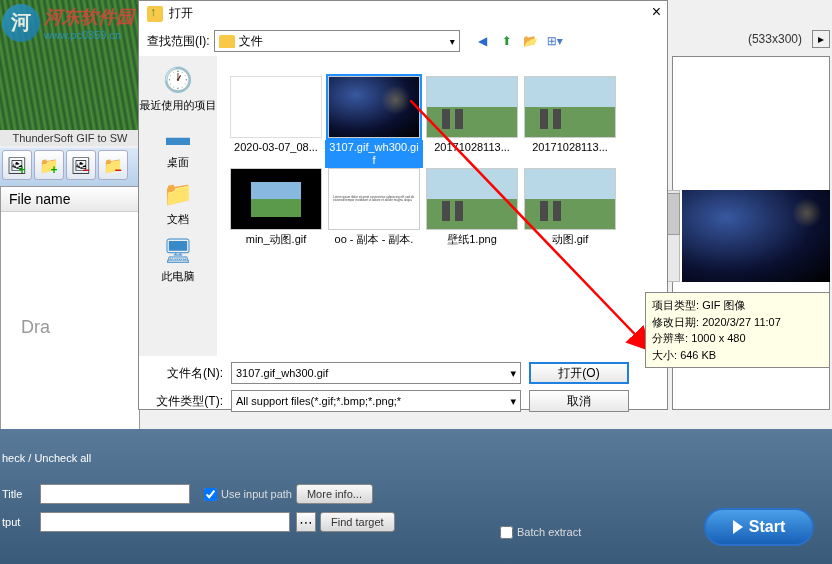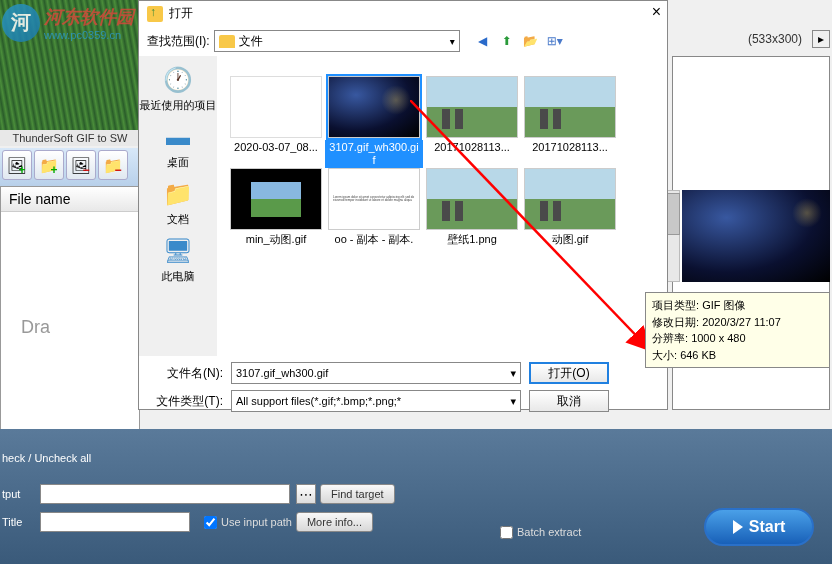--- a/index.html
+++ b/index.html
@@ -79,21 +79,21 @@
     .thumb-park::before { content: ''; position: absolute; left: 15px; bottom: 8px; width: 8px; height: 20px; background: #4a4a4a; }
     .thumb-park::after { content: ''; position: absolute; left: 28px; bottom: 8px; width: 8px; height: 20px; background: #4a4a4a; }
     .thumb-black { background: #000; display: flex; align-items: center; justify-content: center; }
     .thumb-black-inner { width: 50px; height: 35px; background: linear-gradient(to bottom, #88b8e0 0%, #88b8e0 50%, #5a9a4a 50%); }
     .thumb-text { background: #fff; padding: 4px; font-size: 3px; color: #444; line-height: 1.1; overflow: hidden; }
     
     .dlg-bottom { padding: 6px 10px; }
     .dlg-row { display: flex; align-items: center; gap: 8px; margin-bottom: 6px; font-size: 12px; }
     .dlg-row-label { width: 74px; text-align: right; }
     .dlg-row-input { width: 290px; height: 22px; border: 1px solid #888; padding: 0 4px; font-size: 11px; background: #fff; display: flex; align-items: center; justify-content: space-between; font-family: monospace; }
-    .dlg-row-btn { width: 80px; height: 22px; border: 1px solid #888; background: linear-gradient(to bottom, #fff, #e8e8e8); font-size: 12px; display: flex; align-items: center; justify-content: center; }
+    .dlg-row-btn { width: 100px; height: 22px; border: 1px solid #888; background: linear-gradient(to bottom, #fff, #e8e8e8); font-size: 12px; display: flex; align-items: center; justify-content: center; }
     .dlg-row-btn.primary { border: 2px solid #2080e0; }
     
     
     .preview-dim { position: absolute; top: 32px; right: 30px; font-size: 12px; color: #333; }
     .preview-close { position: absolute; top: 30px; right: 2px; width: 18px; height: 18px; border: 1px solid #888; font-size: 12px; display: flex; align-items: center; justify-content: center; }
     .preview-panel { position: absolute; top: 56px; right: 2px; width: 158px; height: 354px; background: #fff; border: 1px solid #888; }
     .preview-img { position: absolute; top: 190px; right: 2px; width: 148px; height: 92px; background: radial-gradient(ellipse at 30% 30%, #3858a0 0%, #0a1030 60%, #000 100%); }
     .preview-scroll { position: absolute; top: 190px; right: 152px; width: 16px; height: 92px; background: #e8e8e8; border: 1px solid #bbb; }
     .preview-scroll::after { content: ''; position: absolute; top: 2px; left: 1px; width: 12px; height: 40px; background: #c8c8c8; border: 1px solid #999; }
     
@@ -136,35 +136,35 @@
   <div class="player-btn">⏸</div>
   <div class="player-time">0 / 0</div>
   <div class="player-btn">⏮</div>
   <div class="player-btn">⏭</div>
 </div>
 <div class="player-curve"></div>
 
 <div class="bottom-panel">
   <div class="check-all">heck / Uncheck all</div>
   <div class="bottom-form">
-    <div class="form-row">
-      <div class="form-label">tput</div>
-      <input class="form-input" style="">
-      <button class="form-browse">⋯</button>
-      <button class="form-btn">Find target</button>
-    </div>
     <div class="form-row">
       <div class="form-label">Title</div>
       <input class="form-input" style="width: 150px;">
       <label class="checkbox-label">
         <input type="checkbox" checked="" style="">
         <span>Use input path</span>
       </label>
       <button class="form-btn">More info...</button>
     </div>
+    <div class="form-row">
+      <div class="form-label">tput</div>
+      <input class="form-input" style="">
+      <button class="form-browse">⋯</button>
+      <button class="form-btn">Find target</button>
+    </div>
   </div>
   <div class="batch-ex">
     <input type="checkbox" style="">
     <span>Batch extract</span>
   </div>
   <div class="start-btn">
     <div class="start-arrow"></div>
     <span>Start</span>
   </div>
 </div>

